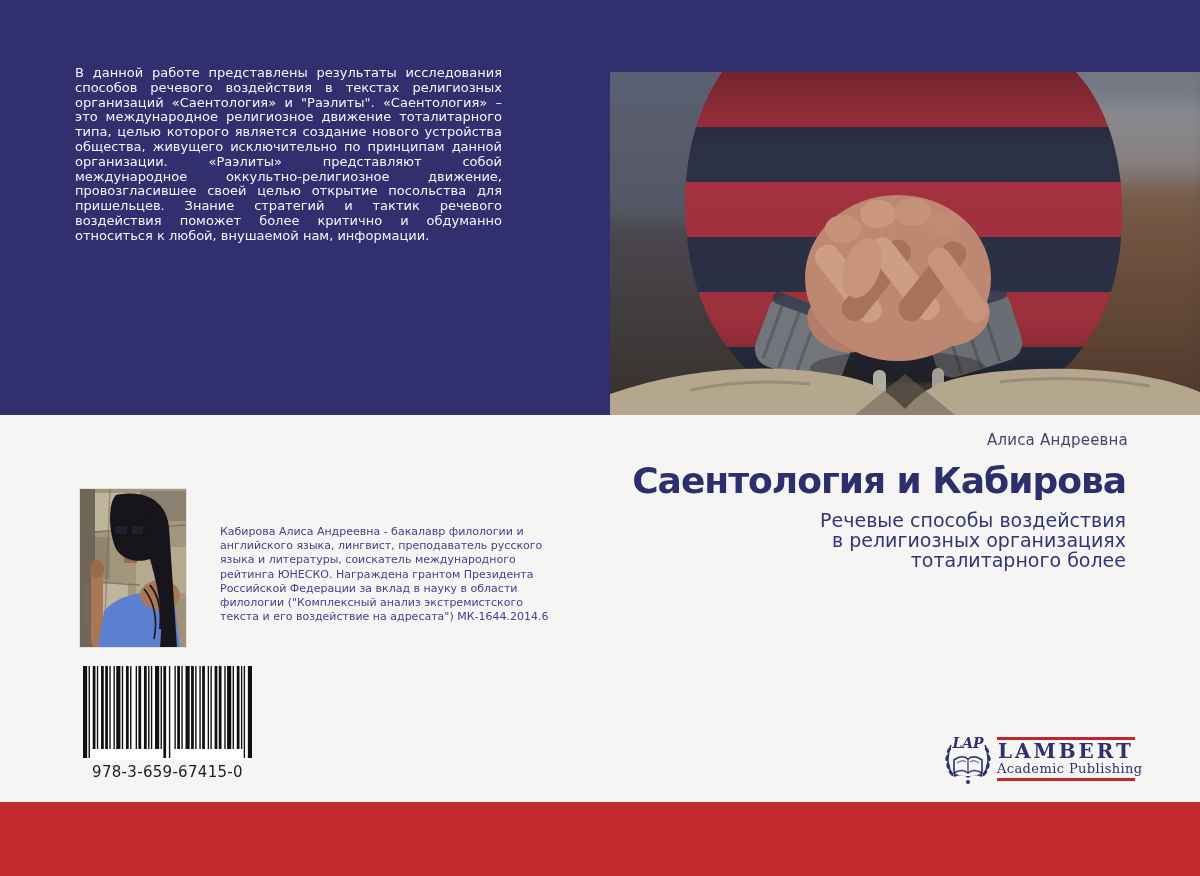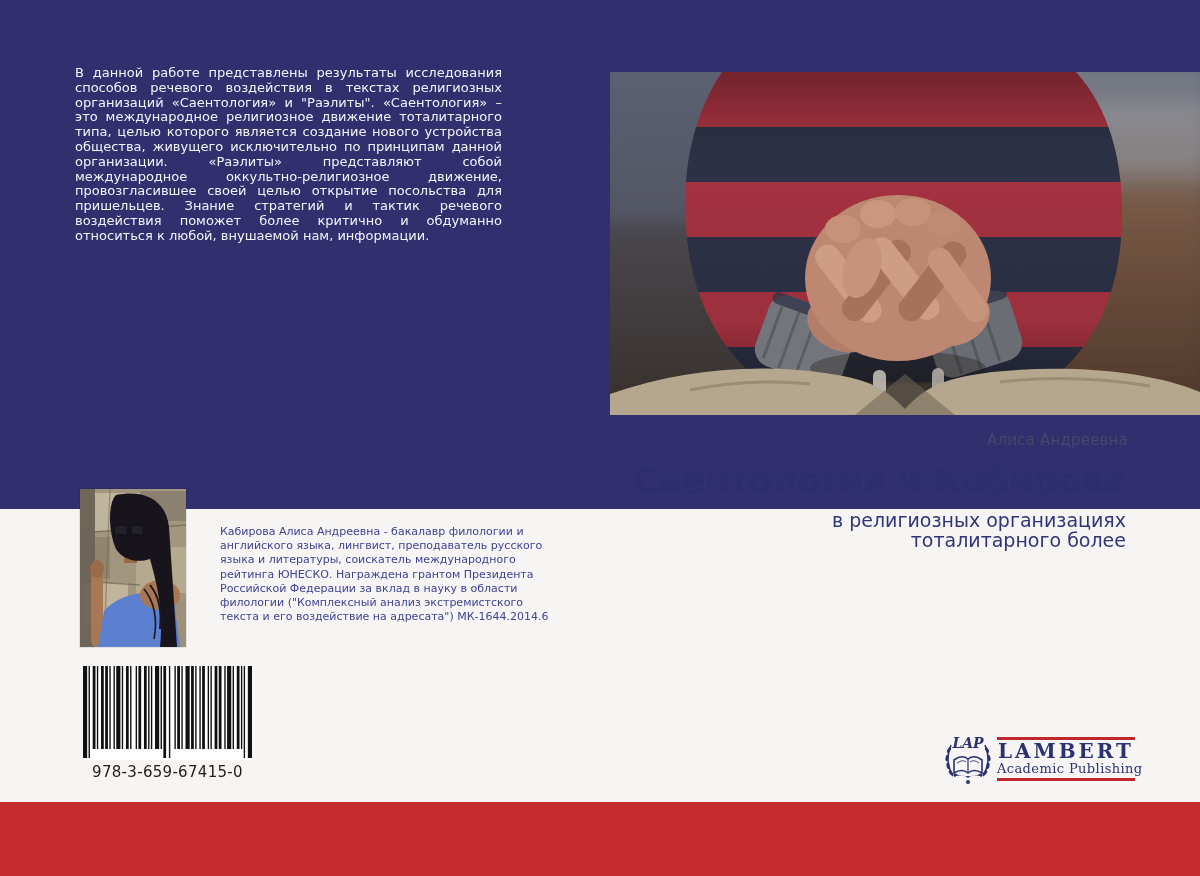--- a/index.html
+++ b/index.html
@@ -11,21 +11,21 @@
     --red-stripe:#c32b2f;
     --logo-navy:#2c3270;
     --logo-red:#c0272c;
     --bg:#f7f5f3;
   }
   html,body{margin:0;padding:0;}
   body{font-family:"DejaVu Sans",sans-serif;background:#888;}
   .cover{position:relative;width:1200px;height:876px;background:var(--bg);overflow:hidden;}
 
   
-  .top-band{position:absolute;left:0;top:0;width:1200px;height:509px;background:var(--navy-band);}
+  .top-band{position:absolute;left:0;top:0;width:1200px;height:415px;background:var(--navy-band);}
   .blurb{position:absolute;left:75px;top:66px;width:427px;margin:0;
          color:#f4f4fb;font-size:13px;line-height:14.8px;text-align:justify;text-align-last:left;}
 
   
   .photo-hands{position:absolute;left:610px;top:72px;width:590px;height:343px;overflow:hidden;}
   .photo-hands svg{display:block;width:100%;height:100%;}
 
   
   .author-name{position:absolute;right:72px;top:433px;color:var(--name-navy);
                font-size:15px;line-height:15px;letter-spacing:.2px;}
@@ -143,20 +143,21 @@
         <path d="M80,318 C120,310 160,308 200,312" stroke="#9a8d75" stroke-width="3" fill="none"></path>
         <path d="M390,310 C440,304 490,306 540,314" stroke="#9a8d75" stroke-width="3" fill="none"></path>
       </svg>
     </div>
   </div>
 
   <div class="author-name">Алиса Андреевна</div>
 
   <h1 class="title">Саентология и Кабирова</h1>
   <div class="subtitle">
+    <div>Речевые способы воздействия</div>
     <div>в религиозных организациях</div>
     <div>тоталитарного более</div>
   </div>
 
   <div class="author-photo">
     <svg viewBox="0 0 106 158" preserveAspectRatio="none">
       <rect width="106" height="158" fill="#a2967f"></rect>
       <rect x="14" y="4" width="58" height="38" fill="#bfb49c"></rect>
       <rect x="60" y="2" width="46" height="30" fill="#8b8171"></rect>
       <rect x="0" y="48" width="30" height="42" fill="#90866f"></rect>

